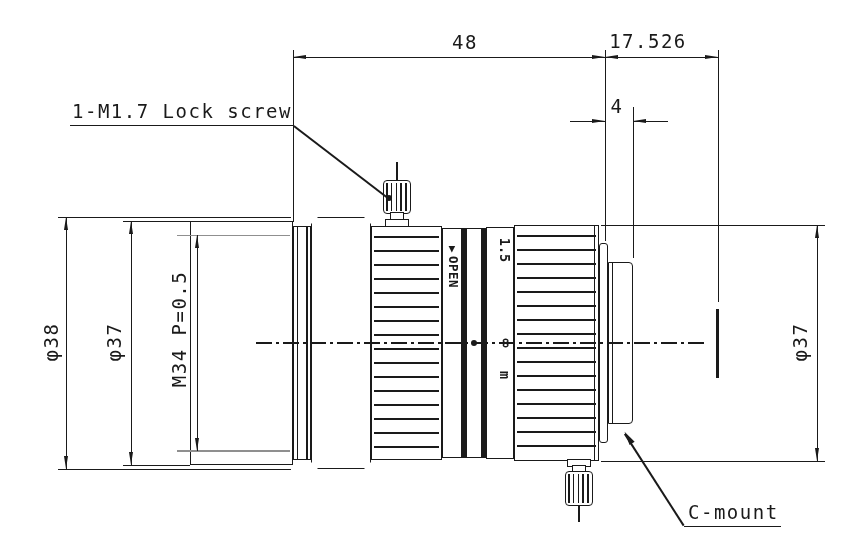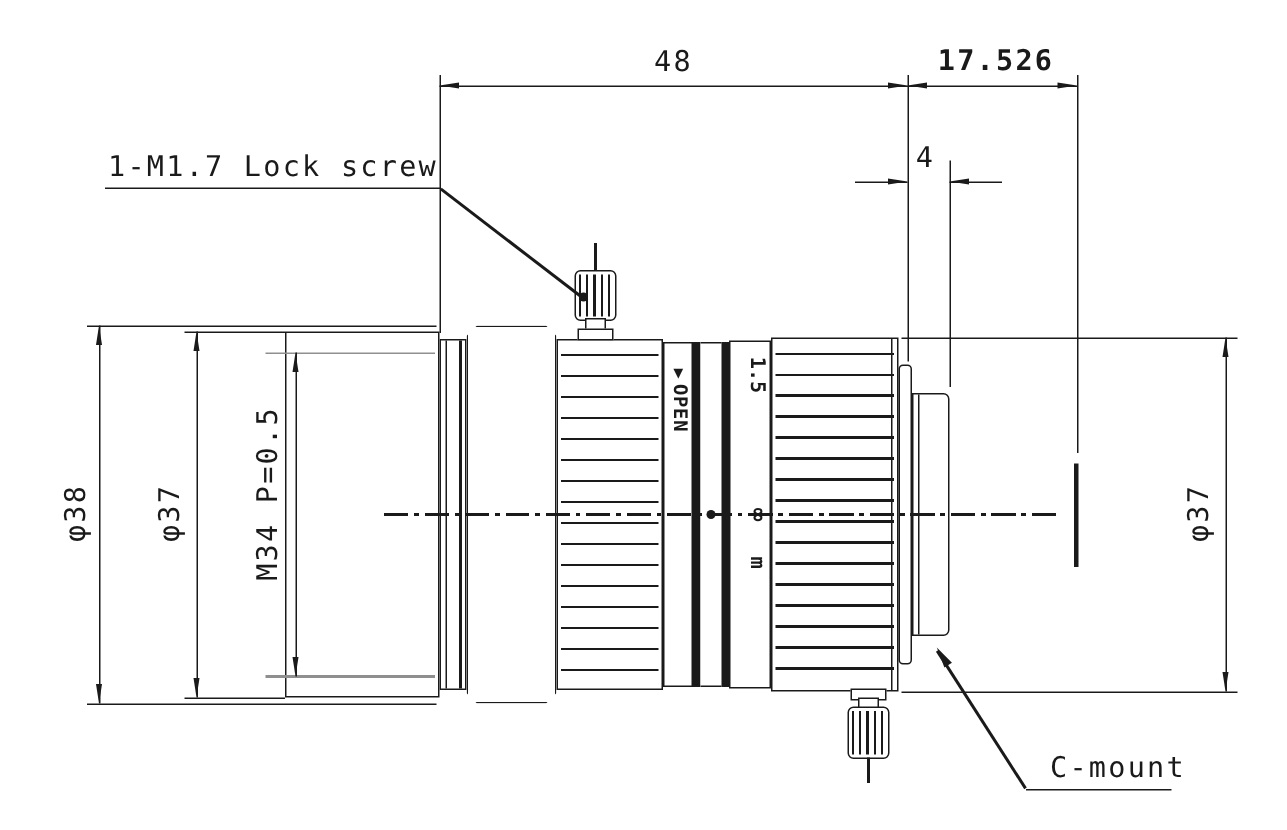--- a/index.html
+++ b/index.html
@@ -100,22 +100,22 @@
 
   <div class="scaletext rotcw" style="left:504px;top:250px;">1.5</div>
   <div class="scaletext rotcw" style="left:505px;top:343px;font-size:15px;">∞</div>
   <div class="scaletext rotcw" style="left:504px;top:375px;">m</div>
 
   <div class="hl" style="left:293px;top:56.5px;width:425px;"></div>
   <div class="arrow ar-l" style="left:293px;top:54.7px;"></div>
   <div class="arrow ar-r" style="left:592px;top:54.7px;"></div>
   <div class="arrow ar-l" style="left:605px;top:54.7px;"></div>
   <div class="arrow ar-r" style="left:705px;top:54.7px;"></div>
-  <div class="dimtext ctr" style="left:449px;top:42px;">48</div>
-  <div class="dimtext ctr" style="left:664px;top:41px;font-weight:bold;">17.526</div>
+  <div class="dimtext ctr" style="left:465px;top:42px;">48</div>
+  <div class="dimtext ctr" style="left:648px;top:41px;">17.526</div>
 
   <div class="hl" style="left:570px;top:120.5px;width:35px;"></div>
   <div class="hl" style="left:633px;top:120.5px;width:35px;"></div>
   <div class="arrow ar-r" style="left:592px;top:118.7px;"></div>
   <div class="arrow ar-l" style="left:633px;top:118.7px;"></div>
   <div class="dimtext ctr" style="left:617px;top:106px;">4</div>
 
   <div class="vl" style="left:292.5px;top:50px;height:172px;"></div>
   <div class="vl" style="left:604.5px;top:50px;height:191px;"></div>
   <div class="vl" style="left:632.5px;top:107px;height:151px;"></div>
@@ -146,17 +146,17 @@
   <div class="vl" style="left:816.5px;top:225px;height:236px;"></div>
   <div class="arrow ar-u" style="left:814.7px;top:225px;"></div>
   <div class="arrow ar-d" style="left:814.7px;top:448px;"></div>
   <div class="dimtext rotccw" style="left:800px;top:342px;">φ37</div>
 
   <div class="dimtext" style="left:72px;top:102px;">1-M1.7 Lock screw</div>
   <div class="hl" style="left:70px;top:124.5px;width:224px;"></div>
   <div class="leader" style="left:294px;top:124.5px;width:120px;transform:rotate(37.5deg);"></div>
   <div class="dot" style="left:386px;top:195px;"></div>
 
-  <div class="dimtext" style="left:688px;top:503px;margin-left:12px;">C-mount</div>
+  <div class="dimtext" style="left:688px;top:503px;">C-mount</div>
   <div class="hl" style="left:684px;top:525.5px;width:97px;"></div>
   <div class="leader leader-arrow" style="left:625px;top:433px;width:109px;transform:rotate(57.3deg);"></div>
 
 </div>
 
 </body></html>

